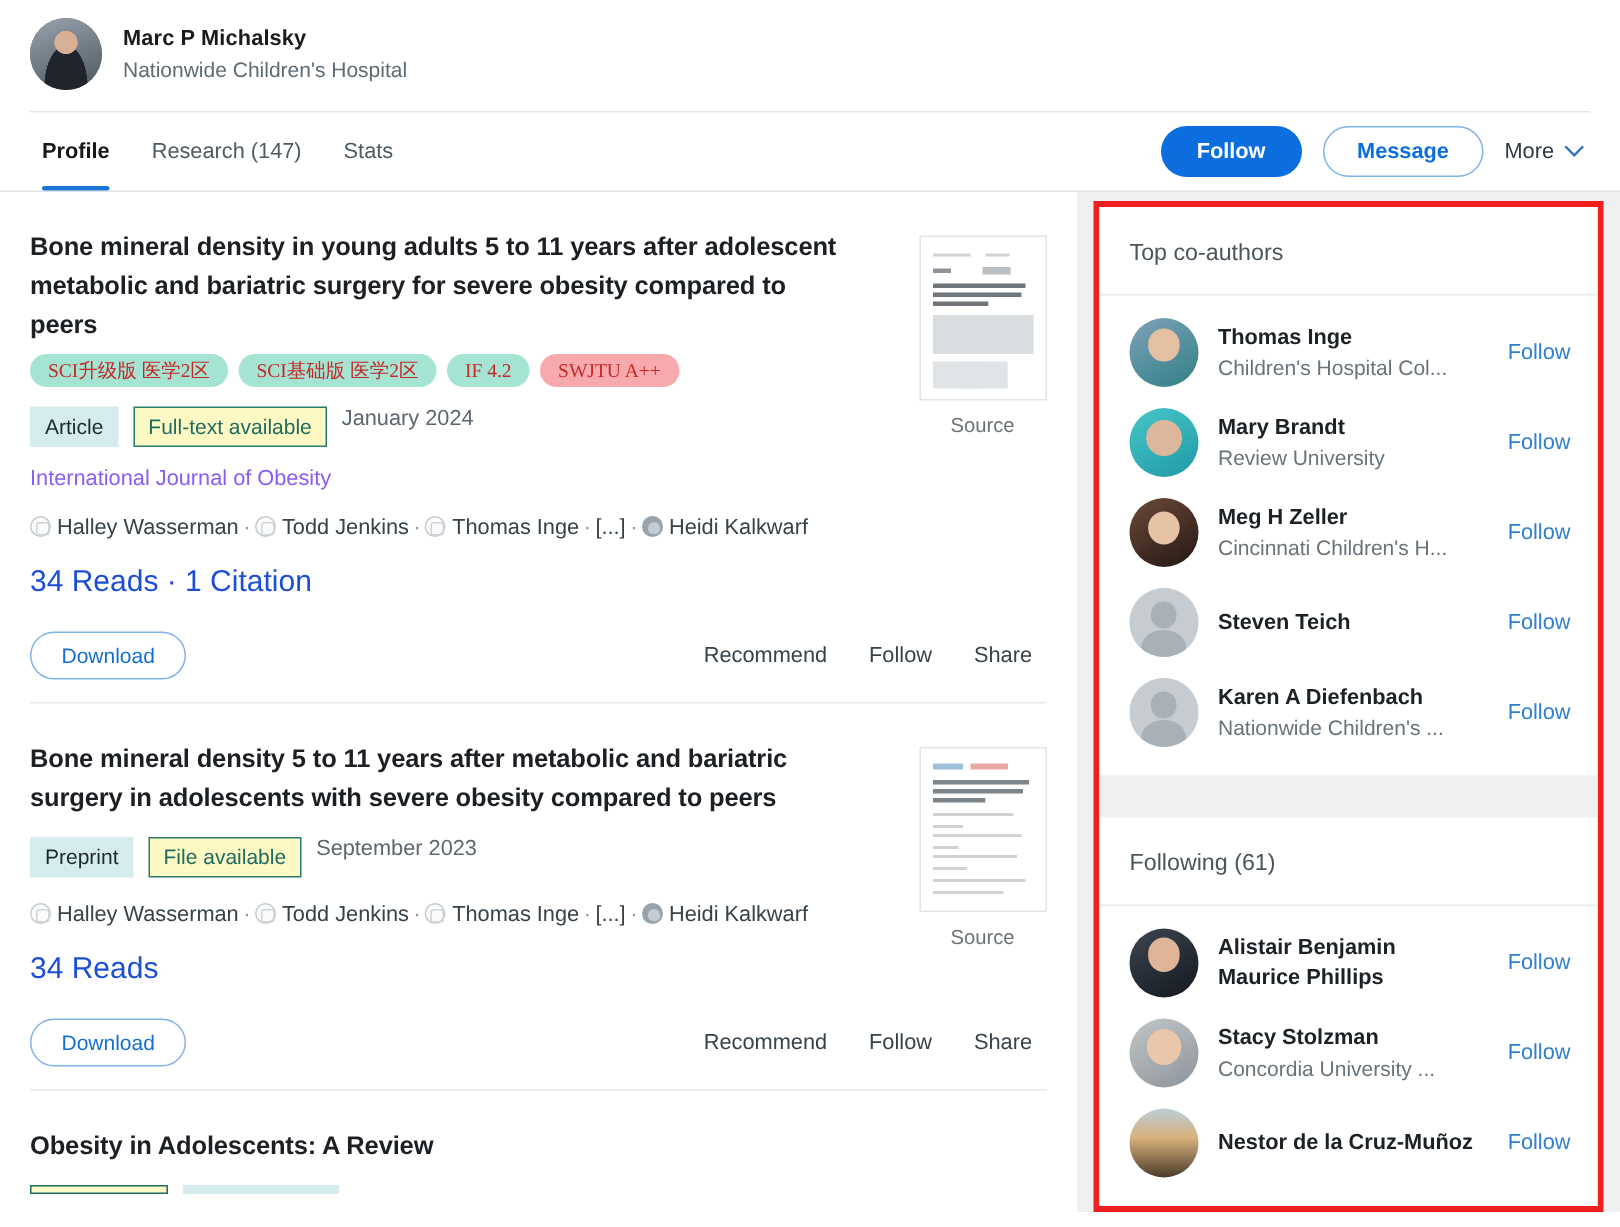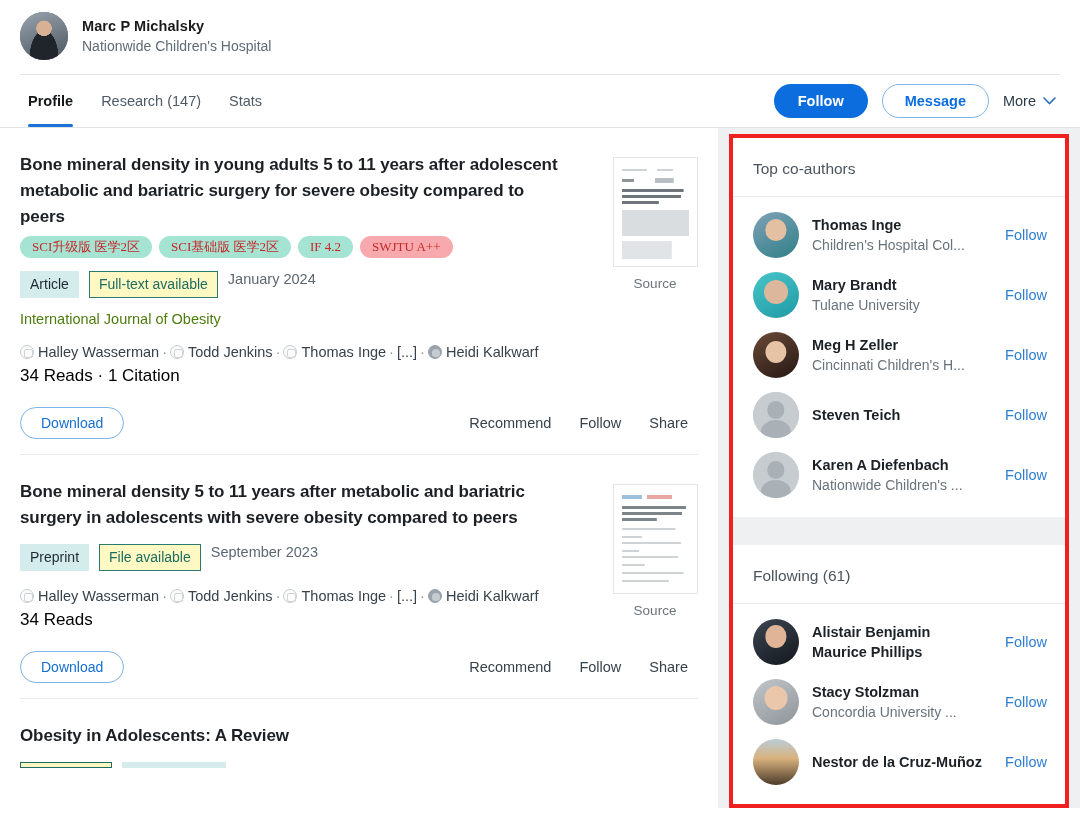--- a/index.html
+++ b/index.html
@@ -113,21 +113,21 @@
   .chip-type {
     background: #d4ecec; color: #1e2a30; font-size: 14px;
     padding: 4px 10px; line-height: 19px;
   }
   .chip-avail {
     border: 1px solid #2b7a72; color: #1f6c63; font-size: 14px;
     padding: 3px 9px; line-height: 19px; background: #fef9c3;
   }
   .meta-date { color: #5c6771; font-size: 14.5px; }
 
-  .journal { font-size: 14.5px; color: #4d7c0f; margin-top: 13px; }
+  .journal { font-size: 14.5px; color: #8b5cf6; margin-top: 13px; }
 
   .authors {
     margin-top: 13px; font-size: 14.5px; color: #37424b;
     line-height: 24px; max-width: 545px;
   }
   .author { white-space: nowrap; }
   .mini-av {
     display: inline-block; width: 14px; height: 14px; border-radius: 50%;
     border: 1px solid #c6ccd1; background: #fbfbfc;
     vertical-align: -2px; margin-right: 4px; position: relative;
@@ -136,21 +136,21 @@
     content: ""; position: absolute; left: 3px; top: 2.5px;
     width: 7px; height: 7px; border-radius: 2px; border: 1px solid #cfd5da;
   }
   .mini-av.solid { background: #9aa3ab; border-color: #9aa3ab; }
   .mini-av.solid::after {
     border: none; background: #c4cbd1; border-radius: 50% 50% 40% 40%;
     left: 3px; top: 3px; width: 8px; height: 8px;
   }
   .sep { color: #8b949c; padding: 0 3px; }
 
-  .stats-line { margin-top: 2px; font-size: 17px; color: #000000; }
+  .stats-line { margin-top: 13px; font-size: 20px; color: #1d4ed8; }
 
   .pub-actions {
     display: flex; align-items: center; margin-top: 20px; height: 34px; gap: 44px;
   }
   .btn-download {
     border: 1.3px solid #7fb4ea; color: #156fd0; background: #fff;
     border-radius: 18px; font-size: 14px; padding: 7px 20px;
     cursor: pointer; font-family: inherit;
   }
   .act-right { margin-left: auto; display: flex; gap: 28px; padding-right: 10px; }
@@ -414,21 +414,21 @@
                   <div class="p-name-t">Thomas Inge</div>
                   <div class="p-aff">Children's Hospital Col...</div>
                 </div>
                 <div class="p-follow">Follow</div>
               </div>
 
               <div class="person">
                 <div class="pav p-brandt"></div>
                 <div class="p-name">
                   <div class="p-name-t">Mary Brandt</div>
-                  <div class="p-aff">Tulane University</div>
+                  <div class="p-aff">Review University</div>
                 </div>
                 <div class="p-follow">Follow</div>
               </div>
 
               <div class="person">
                 <div class="pav p-zeller"></div>
                 <div class="p-name">
                   <div class="p-name-t">Meg H Zeller</div>
                   <div class="p-aff">Cincinnati Children's H...</div>
                 </div>

